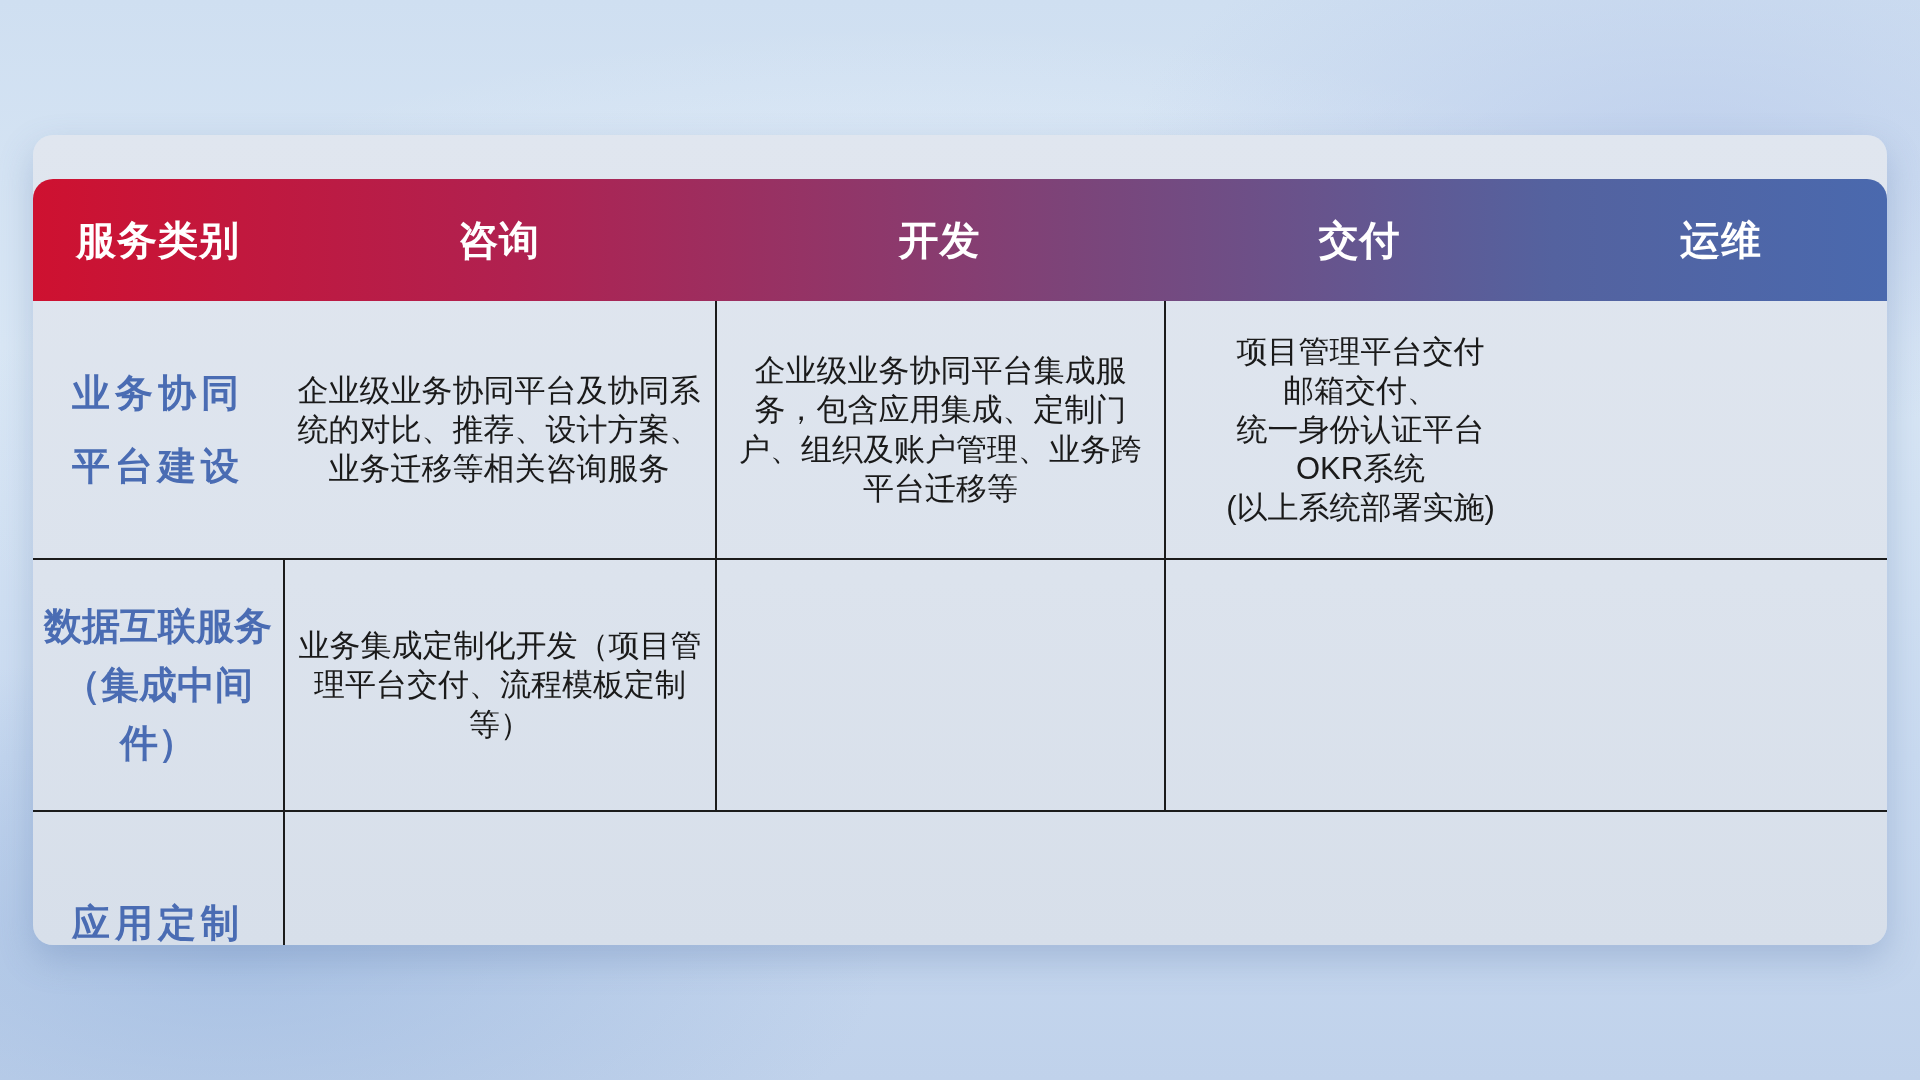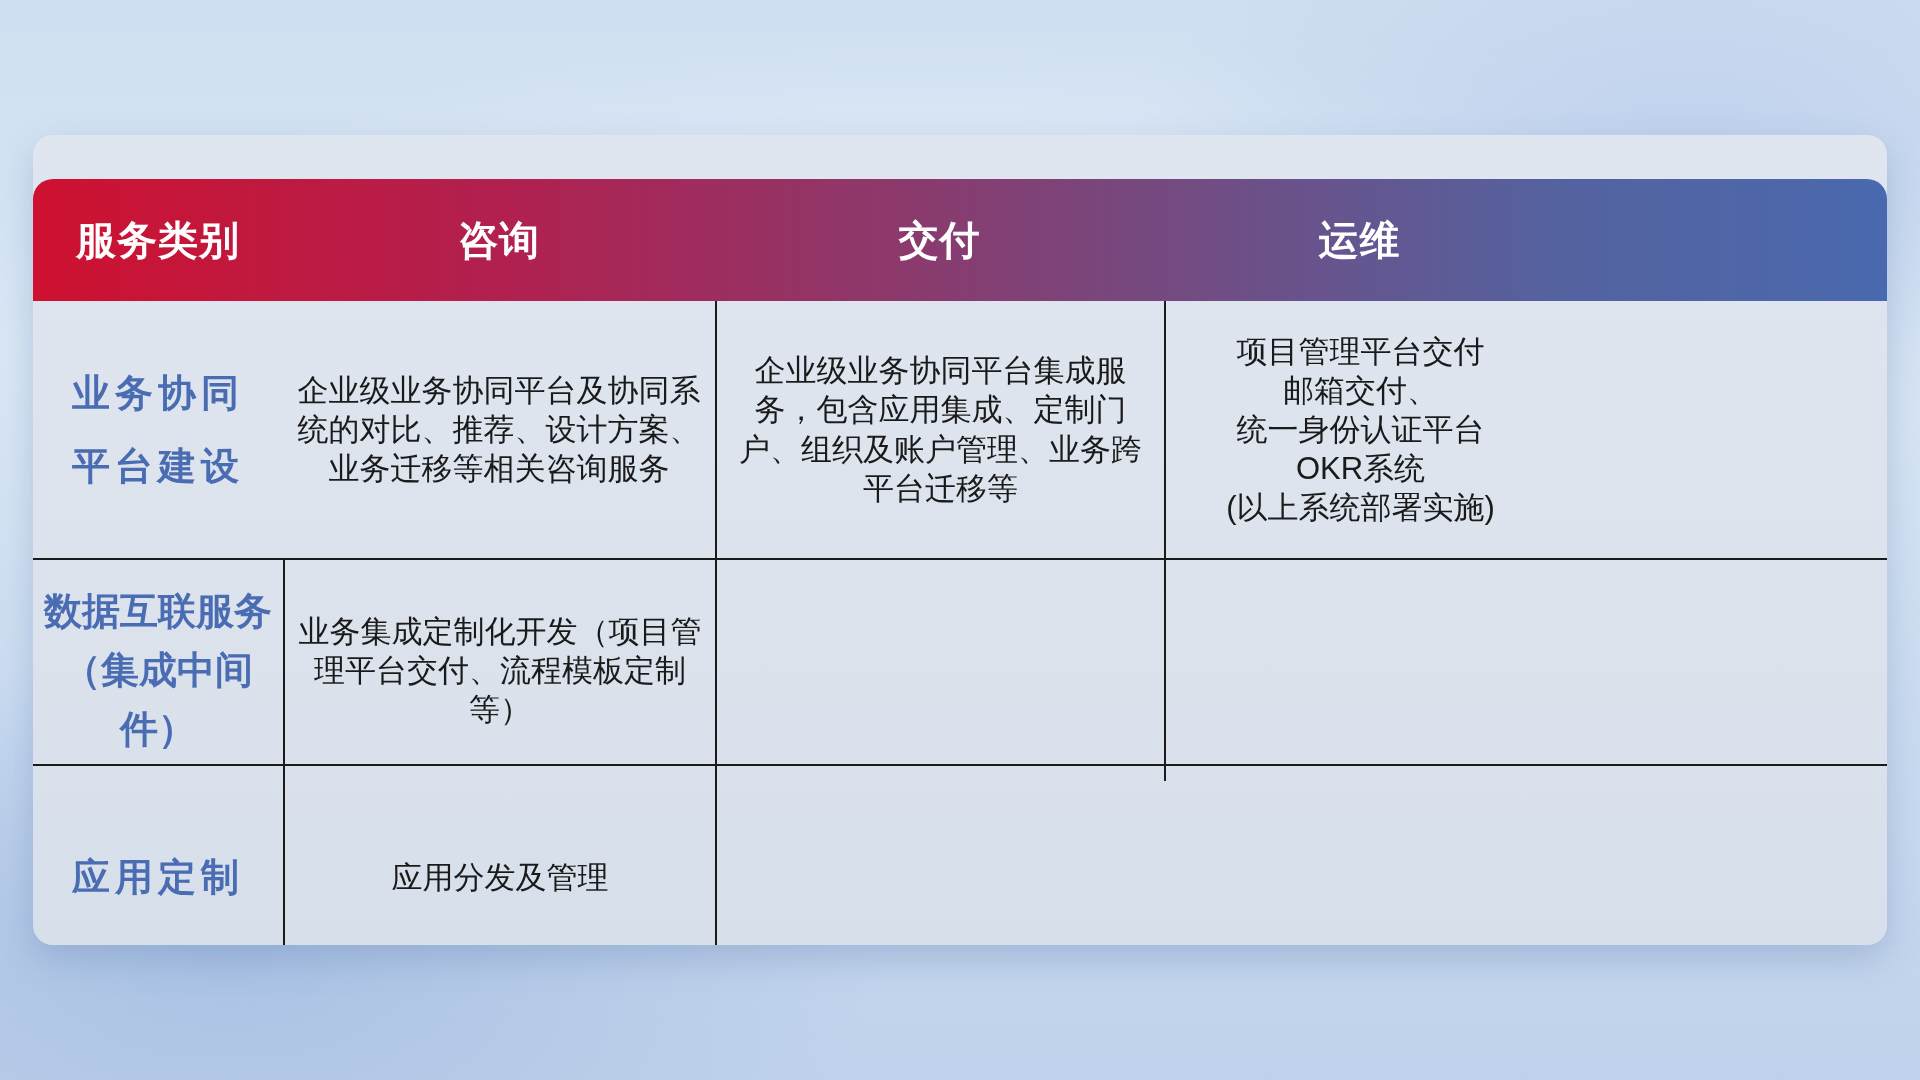--- a/index.html
+++ b/index.html
@@ -33,21 +33,21 @@
   }
   .hcell {
     display: flex; align-items: center; justify-content: center;
     color: #ffffff;
     font-size: 40px;
     font-weight: bold;
     letter-spacing: 1px;
   }
   .trow { position: relative; }
   .trow.r1 { height: 257px; }
-  .trow.r2 { height: 206px; border-top: 2px solid #1b1b1b; }
+  .trow.r2 { height: 252px; border-top: 2px solid #1b1b1b; }
   .trow.r3 { height: 225px; border-top: 2px solid #1b1b1b; }
   .cell {
     display: flex; align-items: center; justify-content: center;
     text-align: center;
     white-space: pre-line;
     color: #1a1a1a;
     font-size: 31px;
     line-height: 1.26;
     padding: 6px 12px;
   }
@@ -62,20 +62,21 @@
   .cat.spread { letter-spacing: 5px; line-height: 1.9; }
 </style>
 </head>
 <body>
 
 <div class="panel">
 
   <div class="grid-row thead">
     <div class="hcell">服务类别</div>
     <div class="hcell">咨询</div>
+    <div class="hcell">开发</div>
     <div class="hcell">交付</div>
     <div class="hcell">运维</div>
   </div>
 
   <div class="grid-row trow r1">
     <div class="cell cat spread">业务协同
 平台建设</div>
     <div class="cell">企业级业务协同平台及协同系统的对比、推荐、设计方案、业务迁移等相关咨询服务</div>
     <div class="cell vline">企业级业务协同平台集成服务，包含应用集成、定制门户、组织及账户管理、业务跨平台迁移等</div>
     <div class="cell vline">项目管理平台交付
@@ -88,17 +89,16 @@
   <div class="grid-row trow r2">
     <div class="cell cat">数据互联服务
 （集成中间件）</div>
     <div class="cell vline">业务集成定制化开发（项目管理平台交付、流程模板定制等）</div>
     <div class="cell vline"></div>
     <div class="cell vline"></div>
   </div>
 
   <div class="grid-row trow r3">
     <div class="cell cat spread">应用定制</div>
-    <div class="cell vline">应用分发及管理</div>
     <div class="cell vline"></div>
   </div>
 
 </div>
 
 </body></html>

